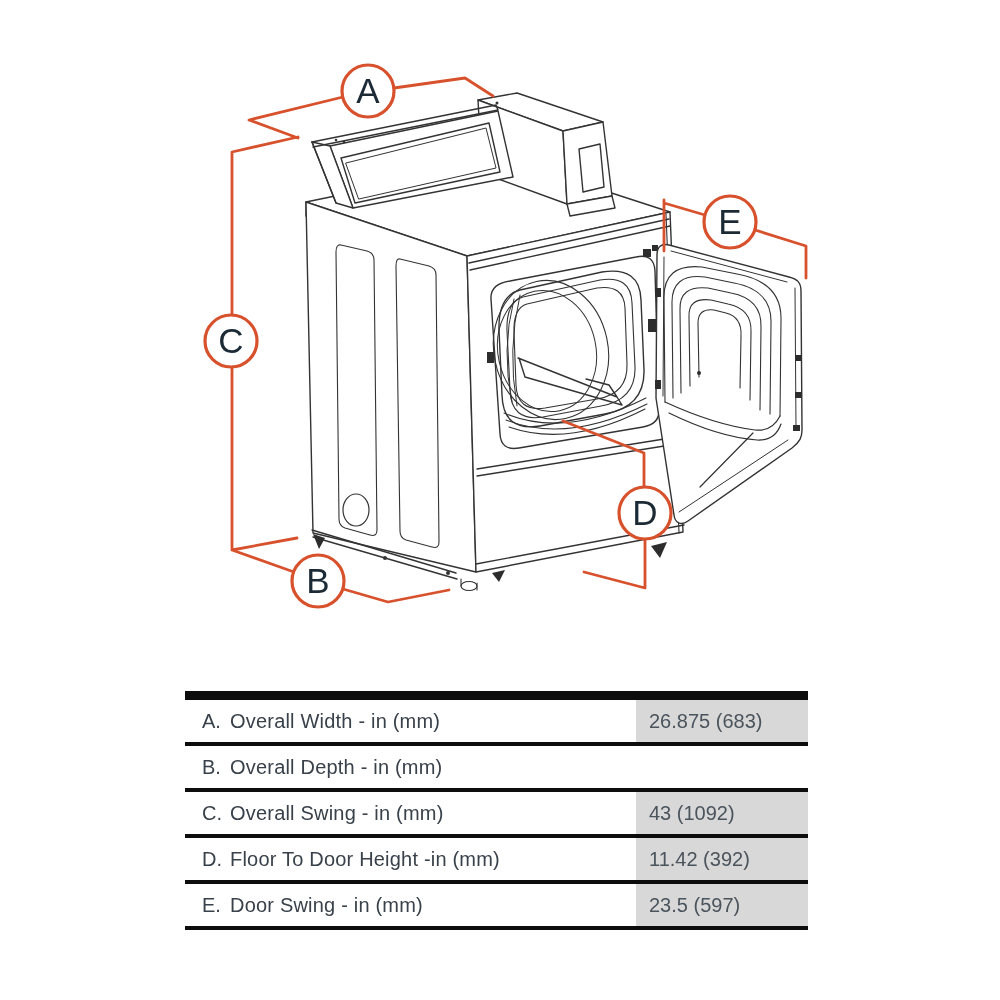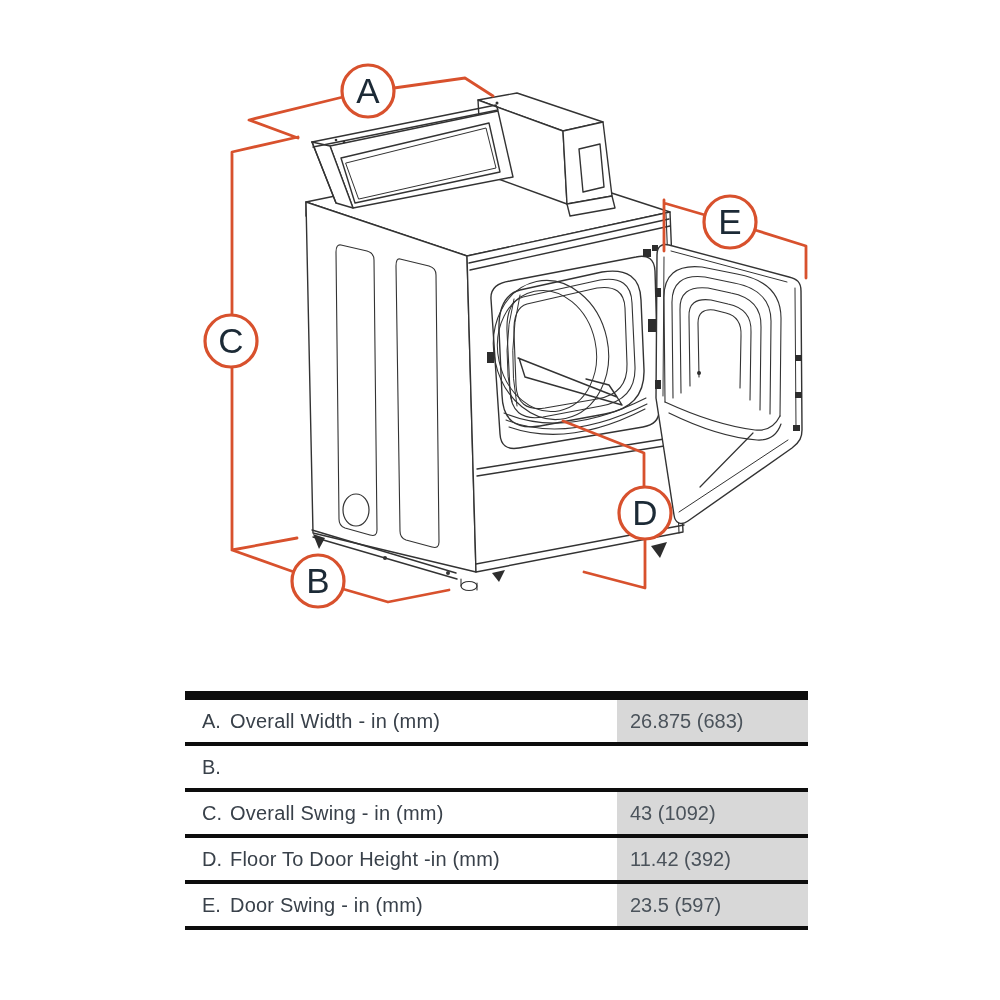--- a/index.html
+++ b/index.html
@@ -6,21 +6,21 @@
   body{width:1000px;height:1000px;position:relative;font-family:"Liberation Sans",sans-serif;overflow:hidden;}
   .stage{position:absolute;left:0;top:0;width:1000px;height:1000px;}
   svg text.callout{font-family:"Liberation Sans",sans-serif;font-size:35px;fill:#1c2a36;}
   
   .spec-table{position:absolute;left:185px;top:691px;width:623px;box-sizing:border-box;}
   .spec-topbar{height:9px;background:#0d0d0d;}
   .spec-row{display:flex;align-items:stretch;height:42px;border-bottom:4px solid #0d0d0d;
             font-size:20px;color:#39414a;background:#ffffff;}
   .spec-key{width:45px;padding-left:17px;display:flex;align-items:center;box-sizing:border-box;}
   .spec-label{flex:1;display:flex;align-items:center;letter-spacing:0.2px;}
-  .spec-value{width:191px;box-sizing:border-box;background:#d8d8d8;display:flex;align-items:center;
+  .spec-value{width:172px;box-sizing:border-box;background:#d8d8d8;display:flex;align-items:center;
               padding-left:13px;color:#4b535b;}
 </style>
 </head>
 <body>
 
 <div class="stage">
 
   
   <svg width="1000" height="680" viewBox="0 0 1000 680">
 
@@ -157,20 +157,21 @@
     <div class="spec-topbar"></div>
     <div id="spec-rows">
     <div class="spec-row">
       <span class="spec-key">A.</span>
       <span class="spec-label">Overall Width - in (mm)</span>
       <span class="spec-value">26.875 (683)</span>
     </div>
 
     <div class="spec-row">
       <span class="spec-key">B.</span>
+      <span class="spec-label">Overall Depth -  in (mm)</span>
     </div>
 
     <div class="spec-row">
       <span class="spec-key">C.</span>
       <span class="spec-label">Overall Swing - in (mm)</span>
       <span class="spec-value">43 (1092)</span>
     </div>
 
     <div class="spec-row">
       <span class="spec-key">D.</span>

